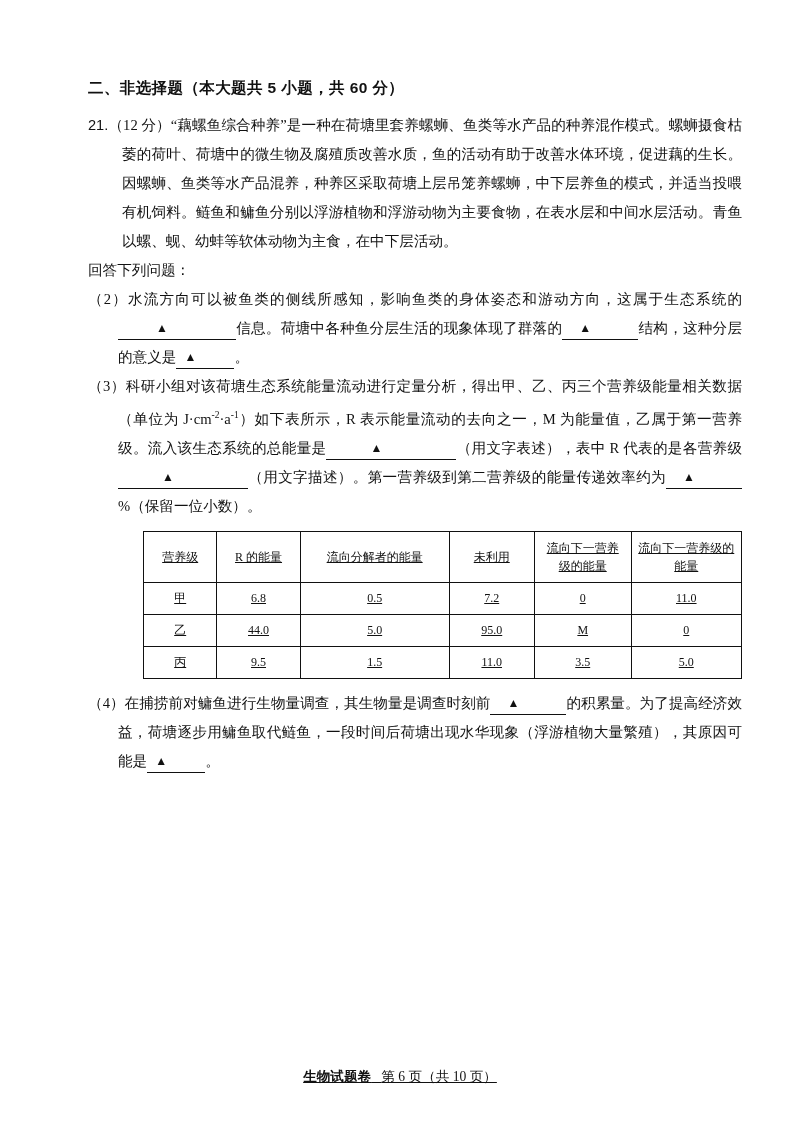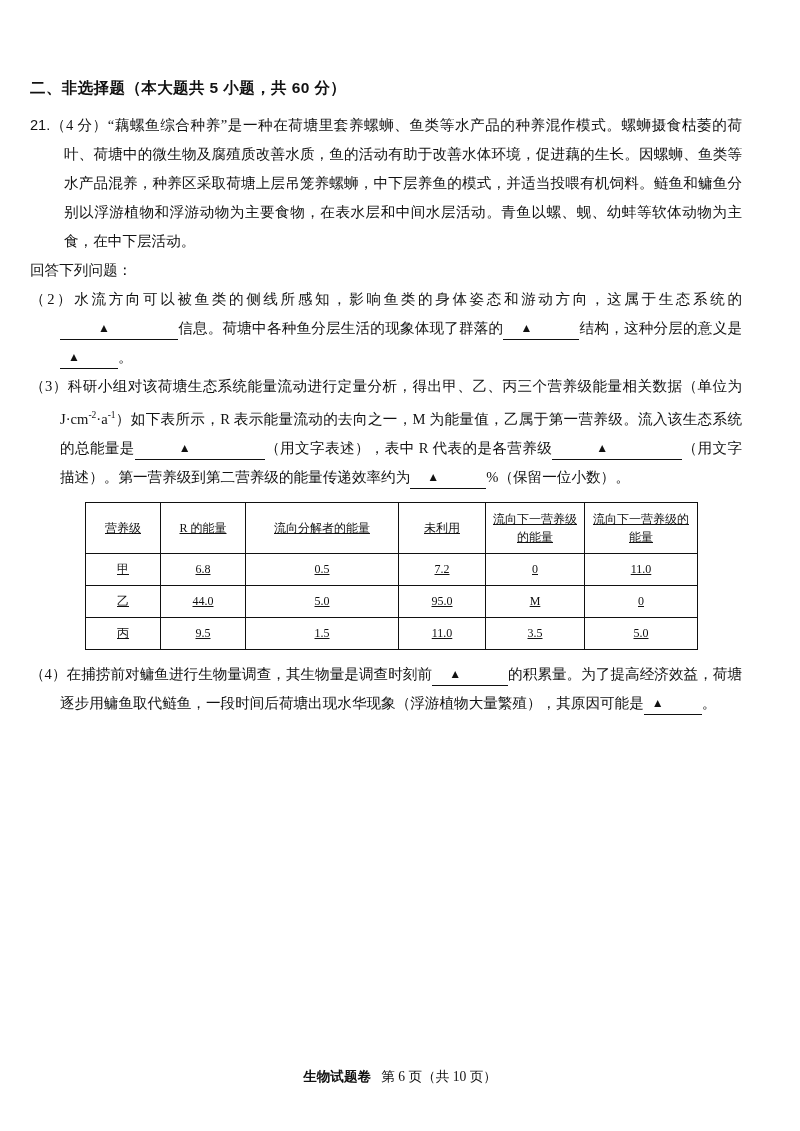--- a/index.html
+++ b/index.html
@@ -13,21 +13,21 @@
     position: relative;
     font-family: "Liberation Serif", serif;
     color: #111;
   }
   .page {
     position: absolute;
     left: 0; top: 0;
     width: 800px;
     height: 1131px;
     box-sizing: border-box;
-    padding: 78px 58px 0 30px;
+    padding: 78px 58px 0 88px;
   }
   .section-title {
     font-family: "Liberation Sans", sans-serif;
     font-weight: bold;
     font-size: 15.5px;
     letter-spacing: 0.4px;
     margin: 0 0 12px 0;
   }
   .q-block {
     margin-bottom: 6px;
@@ -88,35 +88,36 @@
   .col-4 { width: 86px; }
   .col-5 { width: 100px; }
   .footer {
     position: absolute;
     left: 0;
     top: 1068px;
     width: 800px;
     text-align: center;
     font-size: 13.6px;
     font-family: "Liberation Serif", serif;
+    text-decoration: underline;
   }
   .footer b { font-weight: bold; }
   sup, sub { font-size: 9.5px; }
 </style>
 </head>
 <body>
 
 <div class="page">
 
   <div class="section-title">二、非选择题（本大题共 5 小题，共 60 分）</div>
 
   <div class="q-block">
 
     <div class="q-line hang">
-      <span class="q-num">21.</span><span>（4 分）</span><span>“藕螺鱼综合种养”是一种在荷塘里套养螺蛳、鱼类等水产品的种养混作模式。螺蛳摄食枯萎的荷叶、荷塘中的微生物及腐殖质改善水质，鱼的活动有助于改善水体环境，促进藕的生长。因螺蛳、鱼类等水产品混养，种养区采取荷塘上层吊笼养螺蛳，中下层养鱼的模式，并适当投喂有机饲料。鲢鱼和鳙鱼分别以浮游植物和浮游动物为主要食物，在表水层和中间水层活动。青鱼以螺、蚬、幼蚌等软体动物为主食，在中下层活动。</span>
+      <span class="q-num">21.</span><span>（12 分）</span><span>“藕螺鱼综合种养”是一种在荷塘里套养螺蛳、鱼类等水产品的种养混作模式。螺蛳摄食枯萎的荷叶、荷塘中的微生物及腐殖质改善水质，鱼的活动有助于改善水体环境，促进藕的生长。因螺蛳、鱼类等水产品混养，种养区采取荷塘上层吊笼养螺蛳，中下层养鱼的模式，并适当投喂有机饲料。鲢鱼和鳙鱼分别以浮游植物和浮游动物为主要食物，在表水层和中间水层活动。青鱼以螺、蚬、幼蚌等软体动物为主食，在中下层活动。</span>
     </div>
 
     <div class="q-line">回答下列问题：</div>
 
 
     <div class="q-line sub-hang">
       <span>（2）</span><span>水流方向可以被鱼类的侧线所感知，影响鱼类的身体姿态和游动方向，这属于生态系统的</span><span class="blank w-long"><span class="tri">▲</span></span><span>信息。荷塘中各种鱼分层生活的现象体现了群落的</span><span class="blank"><span class="tri">▲</span></span><span>结构，这种分层的意义是</span><span class="blank w-sm"><span class="tri">▲</span></span><span>。</span>
     </div>
 
     <div class="q-line sub-hang">

